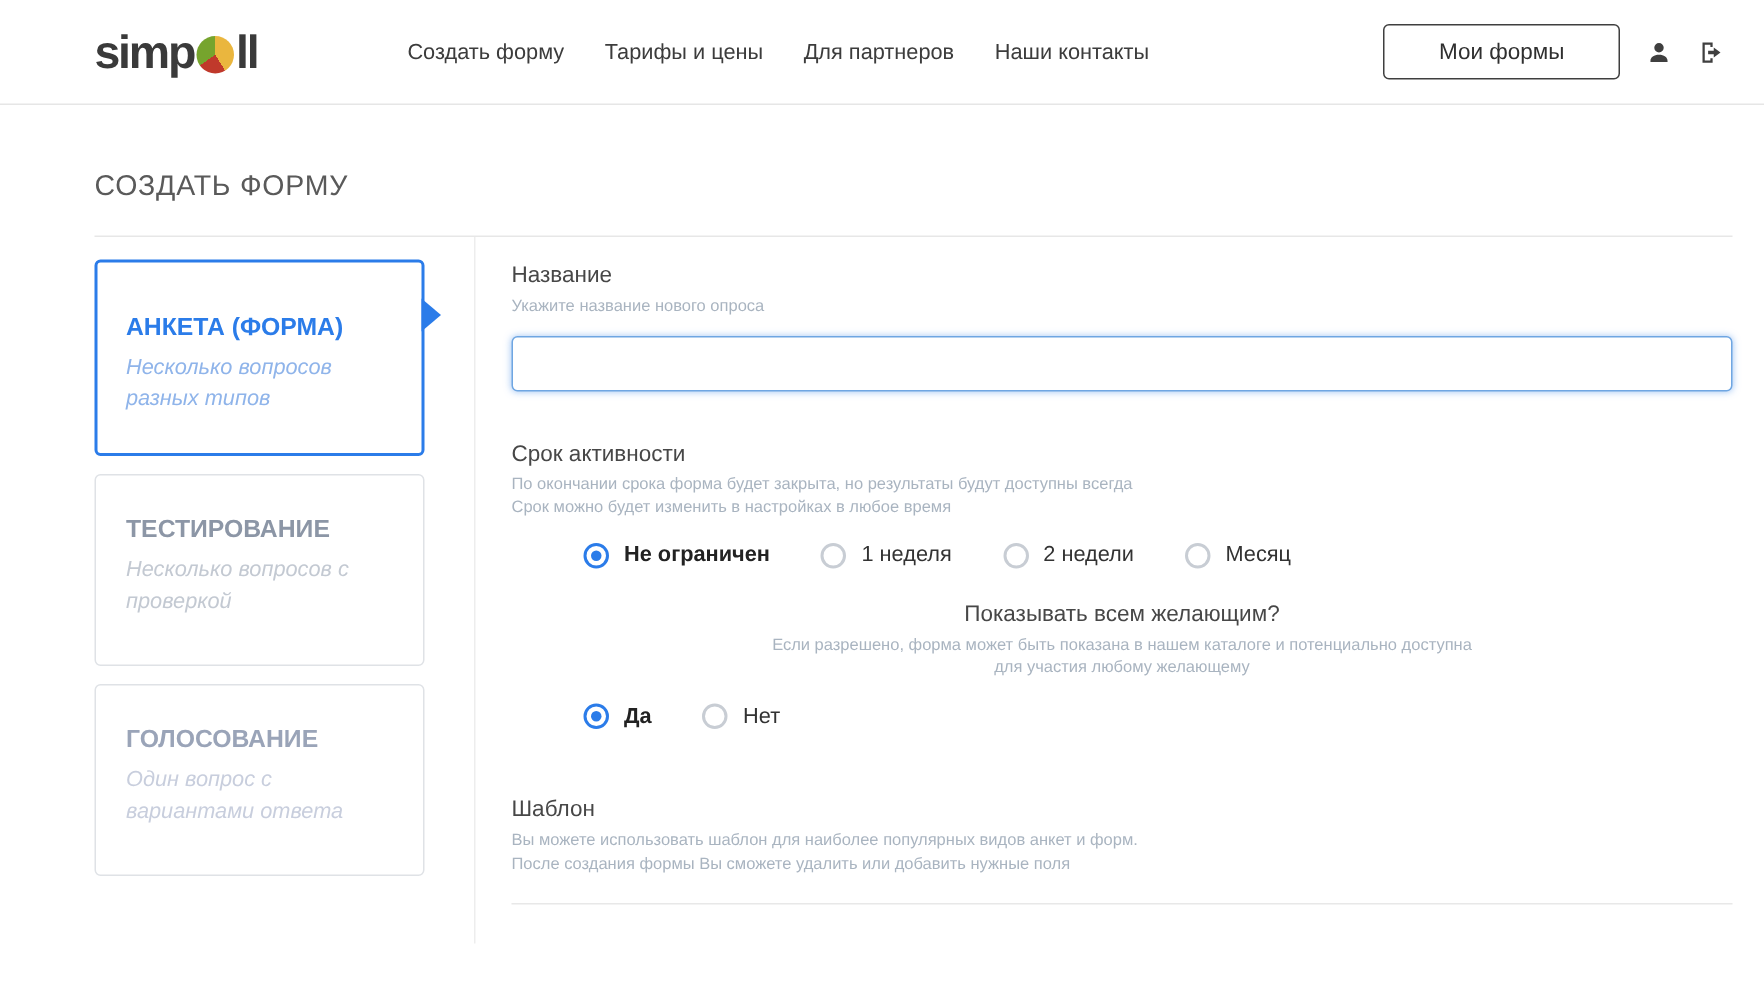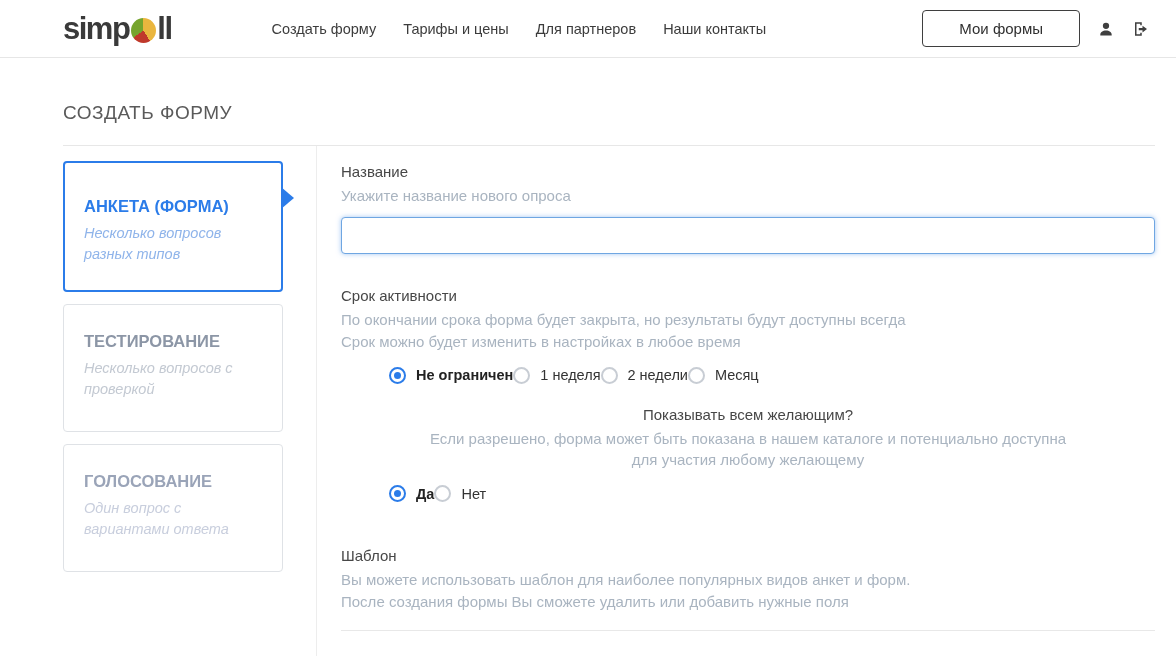--- a/index.html
+++ b/index.html
@@ -1,20 +1,20 @@
 <!DOCTYPE html>
 <html lang="ru"><head>
 <meta charset="utf-8">
 <style>
   * { margin:0; padding:0; box-sizing:border-box; }
   html,body { width:1176px; height:656px; overflow:hidden; background:#fff;
     font-family:"Liberation Sans","DejaVu Sans",sans-serif; color:#3c3c3c; }
 
   
-  .header { height:58px; display:flex; align-items:center; padding:0 26px 0 63px;
+  .header { height:70px; display:flex; align-items:center; padding:0 26px 0 63px;
     border-bottom:1px solid #e6e6e6; background:#fff; }
   .logo { display:flex; align-items:center; font-weight:800; font-size:31px;
     letter-spacing:-1.5px; color:#3a3a3a; cursor:pointer; line-height:1; }
   .logo .pie { display:inline-block; width:25px; height:25px; border-radius:50%;
     margin:3px 1px 0 2px;
     background:conic-gradient(from 0deg,#eab63e 0deg 148deg,#c0392b 148deg 235deg,#76a42d 235deg 360deg); }
   .nav { display:flex; gap:27px; margin-left:100px; font-size:14.5px; color:#3c3c3c; }
   .nav a { color:#3c3c3c; text-decoration:none; cursor:pointer; }
   .header-right { margin-left:auto; display:flex; align-items:center; gap:17px; }
   .btn-outline { border:1px solid #3f3f3f; border-radius:4px; background:#fff;
@@ -42,30 +42,30 @@
   .card.dim2 .card-title { color:#9aa4b8; }
   .card.dim2 .card-sub { color:#c8cedd; }
   .card-arrow { position:absolute; right:-13px; top:24px; width:0; height:0;
     border-top:11px solid transparent; border-bottom:11px solid transparent;
     border-left:13px solid #2b7ce9; }
 
   
   .formcol { flex:1; margin-left:33px; border-left:1px solid #ededed;
     padding:17px 0 0 24px; }
   .f-label { font-size:15px; color:#474747; margin-bottom:5px; }
-  .f-hint { font-size:15px; color:#a9b4c0; line-height:1.42; }
+  .f-hint { font-size:11px; color:#a9b4c0; line-height:1.42; }
   .section2 { margin-top:33px; }
   .section3 { margin-top:22px;text-align:center; }
   .section4 { margin-top:45px; }
 
   .text-input { width:100%; height:37px; margin-top:11px; border:1px solid #6fa6e2;
     border-radius:4px; outline:none; font-size:15px; padding:0 10px;
     box-shadow:0 0 5px rgba(86,152,235,0.55); font-family:inherit; }
 
-  .radio-row { display:flex; align-items:center; margin-top:15px;padding-left:48px; }
+  .radio-row { display:flex; align-items:center; gap:34px; margin-top:15px;padding-left:48px; }
   .radio-opt { display:flex; align-items:center; gap:10px; cursor:pointer; }
   .radio { width:17px; height:17px; border-radius:50%; border:2px solid #c8cdd4;
     background:#fff; flex:0 0 17px; position:relative; }
   .radio.on { border-color:#2b7ce9; }
   .radio.on::after { content:""; position:absolute; left:50%; top:50%;
     width:7px; height:7px; margin:-3.5px 0 0 -3.5px; border-radius:50%;
     background:#2b7ce9; }
   .radio-label { font-size:14.5px; color:#333; }
   .radio-opt.sel .radio-label { font-weight:700; color:#222; }
 

